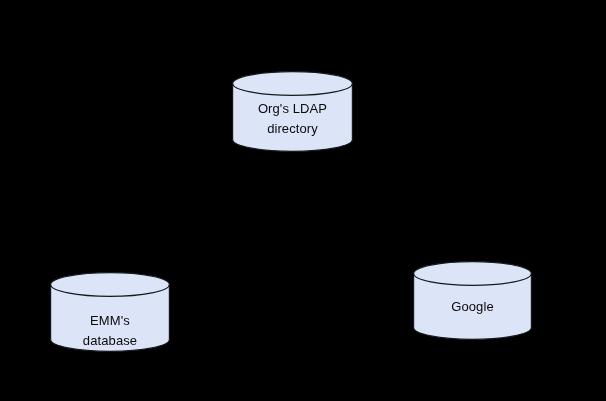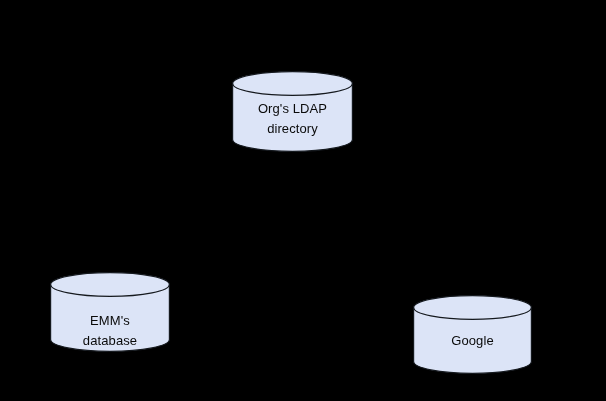--- a/index.html
+++ b/index.html
@@ -68,21 +68,21 @@
                A 59.4 11.9 0 0 1 119.4 12.5
                L 119.4 67.5
                A 59.4 11.9 0 0 1 0.6 67.5
                Z" fill="#dce4f7" stroke="#15191e" stroke-width="1.2"></path>
       <path d="M 0.6 12.5 A 59.4 11.9 0 0 0 119.4 12.5" fill="none" stroke="#15191e" stroke-width="1.2"></path>
     </svg>
     <div class="db-label" style="top:27px;margin-top:12px;">EMM's
 database</div>
   </div>
 
-  <div class="db-node" style="left:413px; top:295px; width:119px; height:79px;">
+  <div class="db-node" style="left:413px; top:261px; width:119px; height:79px;">
     <svg width="119" height="79" viewBox="0 0 119 79">
       <path d="M 0.6 12.5
                A 58.9 11.9 0 0 1 118.4 12.5
                L 118.4 66.5
                A 58.9 11.9 0 0 1 0.6 66.5
                Z" fill="#dce4f7" stroke="#15191e" stroke-width="1.2"></path>
       <path d="M 0.6 12.5 A 58.9 11.9 0 0 0 118.4 12.5" fill="none" stroke="#15191e" stroke-width="1.2"></path>
     </svg>
     <div class="db-label" style="top:36px;">Google</div>
   </div>

